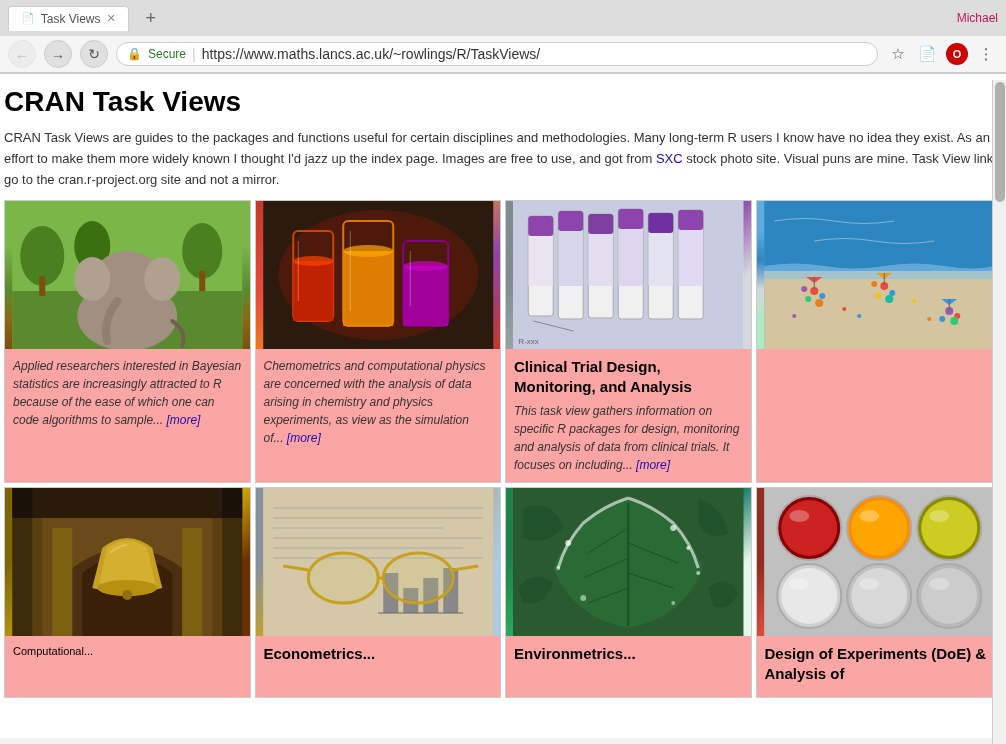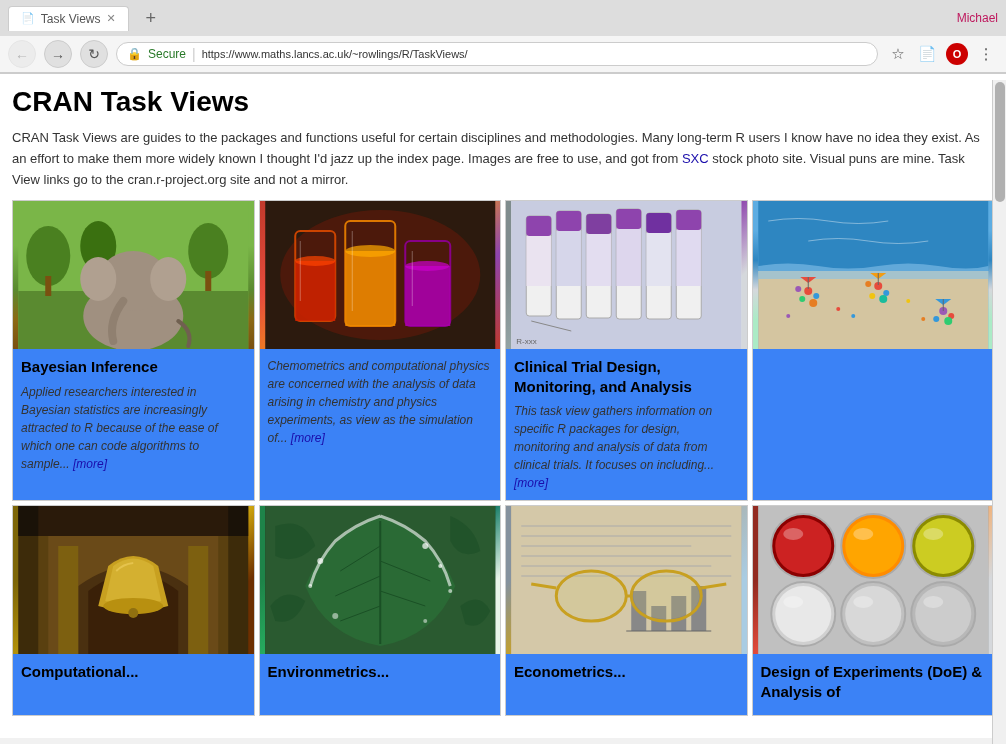--- a/index.html
+++ b/index.html
@@ -12,34 +12,34 @@
     .tab-close { color: #888; cursor: pointer; font-size: 11px; }
     .tab-icon { font-size: 11px; color: #666; }
     .new-tab { background: transparent; border: none; width: 28px; height: 28px; display: flex; align-items: center; justify-content: center; border-radius: 50%; color: #666; font-size: 18px; cursor: pointer; }
 
     .toolbar { background: #f5f5f5; border-bottom: 1px solid #ccc; padding: 4px 8px; display: flex; align-items: center; gap: 8px; }
     .nav-btn { width: 28px; height: 28px; background: #e0e0e0; border: 1px solid #ccc; border-radius: 50%; display: flex; align-items: center; justify-content: center; cursor: pointer; color: #555; font-size: 14px; }
     .nav-btn.disabled { opacity: 0.4; cursor: default; }
     .address-bar-wrap { flex: 1; display: flex; align-items: center; background: #fff; border: 1px solid #ccc; border-radius: 14px; padding: 3px 10px; gap: 6px; }
     .secure-icon { color: #2a7a2a; font-size: 12px; }
     .separator { color: #ccc; font-size: 14px; }
-    .address-url { font-size: 11px; color: #333; flex: 1; }
+    .address-url { font-size: 14px; color: #333; flex: 1; }
     .toolbar-icons { display: flex; gap: 6px; align-items: center; }
     .toolbar-icon { width: 24px; height: 24px; display: flex; align-items: center; justify-content: center; cursor: pointer; color: #555; font-size: 15px; }
     .opera-icon { width: 22px; height: 22px; background: #cc0000; border-radius: 50%; display: flex; align-items: center; justify-content: center; color: white; font-size: 11px; font-weight: bold; }
 
     
-    .page { background: #fff; padding: 12px 12px; overflow-y: auto; height: calc(744px - 80px); }
+    .page { background: #fff; padding: 12px 4px; overflow-y: auto; height: calc(744px - 80px); }
     .page-title { font-size: 28px; font-weight: bold; margin-bottom: 10px; color: #000; }
     .page-description { font-size: 13px; color: #333; line-height: 1.6; margin-bottom: 10px; }
     .page-description a { color: #1a0dab; text-decoration: none; }
 
     
     .card-grid { display: grid; grid-template-columns: repeat(4, 1fr); gap: 4px; }
-    .card { border: 1px solid #ccc; background: #3b82f6; display: flex; flex-direction: column; overflow: hidden; }
+    .card { border: 1px solid #ccc; background: #fca5a5; display: flex; flex-direction: column; overflow: hidden; }
     .card-image { width: 100%; height: 148px; object-fit: cover; display: block; overflow: hidden; }
     .card-body { padding: 8px; flex: 1; }
     .card-title { font-size: 15px; font-weight: bold; color: #000; margin-bottom: 6px; line-height: 1.3; }
     .card-text { font-size: 12px; color: #333; line-height: 1.5; font-style: italic; }
     .card-text a { color: #1a0dab; text-decoration: none; }
 
     
     .img-elephant { background: linear-gradient(180deg, #7ab648 30%, #5a8a30 60%, #8b6914 80%, #7a5010 100%); position: relative; }
     .img-chemistry { background: linear-gradient(135deg, #c0392b 0%, #e74c3c 25%, #f39c12 50%, #8e44ad 75%, #c0392b 100%); }
     .img-clinical { background: linear-gradient(135deg, #7f8c8d 20%, #95a5a6 40%, #8e44ad 60%, #d5d8dc 80%); }
@@ -121,21 +121,20 @@
 
             <ellipse cx="80" cy="78" rx="18" ry="22" fill="#b0a090"></ellipse>
             <ellipse cx="150" cy="78" rx="18" ry="22" fill="#b0a090"></ellipse>
 
             <path d="M105 100 Q90 120 95 140" stroke="#908070" stroke-width="8" fill="none" stroke-linecap="round"></path>
 
             <path d="M160 120 Q175 130 170 145" stroke="#706050" stroke-width="4" fill="none" stroke-linecap="round"></path>
           </svg>
         </div>
         <div class="card-body">
-          <div class="card-title">Bayesian Inference</div>
           <div class="card-text">
             <span>Applied researchers interested in Bayesian statistics are increasingly attracted to R because of the ease of which one can code algorithms to sample...</span>
             <a href="#">[more]</a>
           </div>
         </div>
       </div>
 
       <div class="card">
         <div class="card-image img-chemistry">
           <svg class="card-img-svg" viewBox="0 0 230 148" xmlns="http://www.w3.org/2000/svg">
@@ -283,21 +282,56 @@
             <ellipse cx="115" cy="100" rx="30" ry="8" fill="#b89010"></ellipse>
             <circle cx="115" cy="107" r="5" fill="#907010"></circle>
 
             <path d="M98 65 Q105 58 115 57" stroke="#f0d060" stroke-width="2" fill="none" opacity="0.6"></path>
 
             <rect width="230" height="30" fill="#1a1208"></rect>
             <rect x="20" y="0" width="190" height="30" fill="#2a1a0a"></rect>
           </svg>
         </div>
         <div class="card-body">
-          <div class="card-title" style="font-size:15px; font-weight:bold; color:#000;">Computational...</div>
+          <div class="card-title" style="font-size:11px; font-weight:normal; color:#000;">Computational...</div>
+        </div>
+      </div>
+
+      <div class="card">
+        <div class="card-image img-glasses">
+          <svg class="card-img-svg" viewBox="0 0 230 148" xmlns="http://www.w3.org/2000/svg">
+            <rect width="230" height="148" fill="#c5b090"></rect>
+
+            <rect width="230" height="148" fill="#d4c8a8"></rect>
+
+            <line x1="10" y1="20" x2="220" y2="20" stroke="#aaa" stroke-width="1"></line>
+            <line x1="10" y1="30" x2="220" y2="30" stroke="#aaa" stroke-width="1"></line>
+            <line x1="10" y1="40" x2="180" y2="40" stroke="#aaa" stroke-width="1"></line>
+            <line x1="10" y1="50" x2="220" y2="50" stroke="#aaa" stroke-width="1"></line>
+            <line x1="10" y1="60" x2="200" y2="60" stroke="#aaa" stroke-width="1"></line>
+            <line x1="10" y1="70" x2="220" y2="70" stroke="#aaa" stroke-width="1"></line>
+
+            <rect x="120" y="85" width="15" height="40" fill="#888"></rect>
+            <rect x="140" y="100" width="15" height="25" fill="#888"></rect>
+            <rect x="160" y="90" width="15" height="35" fill="#888"></rect>
+            <rect x="180" y="80" width="15" height="45" fill="#888"></rect>
+            <line x1="115" y1="125" x2="200" y2="125" stroke="#666" stroke-width="1"></line>
+
+            <ellipse cx="80" cy="90" rx="35" ry="25" fill="none" stroke="#c8a020" stroke-width="3"></ellipse>
+            <ellipse cx="155" cy="90" rx="35" ry="25" fill="none" stroke="#c8a020" stroke-width="3"></ellipse>
+            <line x1="115" y1="90" x2="120" y2="90" stroke="#c8a020" stroke-width="3"></line>
+            <line x1="45" y1="82" x2="20" y2="78" stroke="#c8a020" stroke-width="3"></line>
+            <line x1="190" y1="82" x2="215" y2="78" stroke="#c8a020" stroke-width="3"></line>
+
+            <ellipse cx="80" cy="90" rx="33" ry="23" fill="#d4c870" opacity="0.2"></ellipse>
+            <ellipse cx="155" cy="90" rx="33" ry="23" fill="#d4c870" opacity="0.2"></ellipse>
+          </svg>
+        </div>
+        <div class="card-body">
+          <div class="card-title" style="font-size:15px; font-weight:bold; color:#000;">Econometrics...</div>
         </div>
       </div>
 
       <div class="card">
         <div class="card-image img-leaf">
           <svg class="card-img-svg" viewBox="0 0 230 148" xmlns="http://www.w3.org/2000/svg">
             <rect width="230" height="148" fill="#1a4020"></rect>
 
             <rect width="230" height="148" fill="#2a5a30"></rect>
 
@@ -326,55 +360,20 @@
             <path d="M5 100 Q20 80 40 95 Q30 120 10 115Z" fill="#1e5028" opacity="0.7"></path>
             <path d="M195 100 Q215 85 225 105 Q215 125 200 118Z" fill="#1e5028" opacity="0.7"></path>
           </svg>
         </div>
         <div class="card-body">
           <div class="card-title" style="font-size:15px; font-weight:bold; color:#000;">Environmetrics...</div>
         </div>
       </div>
 
       <div class="card">
-        <div class="card-image img-glasses">
-          <svg class="card-img-svg" viewBox="0 0 230 148" xmlns="http://www.w3.org/2000/svg">
-            <rect width="230" height="148" fill="#c5b090"></rect>
-
-            <rect width="230" height="148" fill="#d4c8a8"></rect>
-
-            <line x1="10" y1="20" x2="220" y2="20" stroke="#aaa" stroke-width="1"></line>
-            <line x1="10" y1="30" x2="220" y2="30" stroke="#aaa" stroke-width="1"></line>
-            <line x1="10" y1="40" x2="180" y2="40" stroke="#aaa" stroke-width="1"></line>
-            <line x1="10" y1="50" x2="220" y2="50" stroke="#aaa" stroke-width="1"></line>
-            <line x1="10" y1="60" x2="200" y2="60" stroke="#aaa" stroke-width="1"></line>
-            <line x1="10" y1="70" x2="220" y2="70" stroke="#aaa" stroke-width="1"></line>
-
-            <rect x="120" y="85" width="15" height="40" fill="#888"></rect>
-            <rect x="140" y="100" width="15" height="25" fill="#888"></rect>
-            <rect x="160" y="90" width="15" height="35" fill="#888"></rect>
-            <rect x="180" y="80" width="15" height="45" fill="#888"></rect>
-            <line x1="115" y1="125" x2="200" y2="125" stroke="#666" stroke-width="1"></line>
-
-            <ellipse cx="80" cy="90" rx="35" ry="25" fill="none" stroke="#c8a020" stroke-width="3"></ellipse>
-            <ellipse cx="155" cy="90" rx="35" ry="25" fill="none" stroke="#c8a020" stroke-width="3"></ellipse>
-            <line x1="115" y1="90" x2="120" y2="90" stroke="#c8a020" stroke-width="3"></line>
-            <line x1="45" y1="82" x2="20" y2="78" stroke="#c8a020" stroke-width="3"></line>
-            <line x1="190" y1="82" x2="215" y2="78" stroke="#c8a020" stroke-width="3"></line>
-
-            <ellipse cx="80" cy="90" rx="33" ry="23" fill="#d4c870" opacity="0.2"></ellipse>
-            <ellipse cx="155" cy="90" rx="33" ry="23" fill="#d4c870" opacity="0.2"></ellipse>
-          </svg>
-        </div>
-        <div class="card-body">
-          <div class="card-title" style="font-size:15px; font-weight:bold; color:#000;">Econometrics...</div>
-        </div>
-      </div>
-
-      <div class="card">
         <div class="card-image img-doe">
           <svg class="card-img-svg" viewBox="0 0 230 148" xmlns="http://www.w3.org/2000/svg">
             <rect width="230" height="148" fill="#888"></rect>
 
             <rect width="230" height="148" fill="#c0c0c0"></rect>
 
             <circle cx="45" cy="40" r="32" fill="#8B0000" stroke="#aaa" stroke-width="2"></circle>
             <circle cx="45" cy="40" r="28" fill="#cc2222"></circle>
             <circle cx="115" cy="40" r="32" fill="#ff8c00" stroke="#aaa" stroke-width="2"></circle>
             <circle cx="115" cy="40" r="28" fill="#ffa500"></circle>

